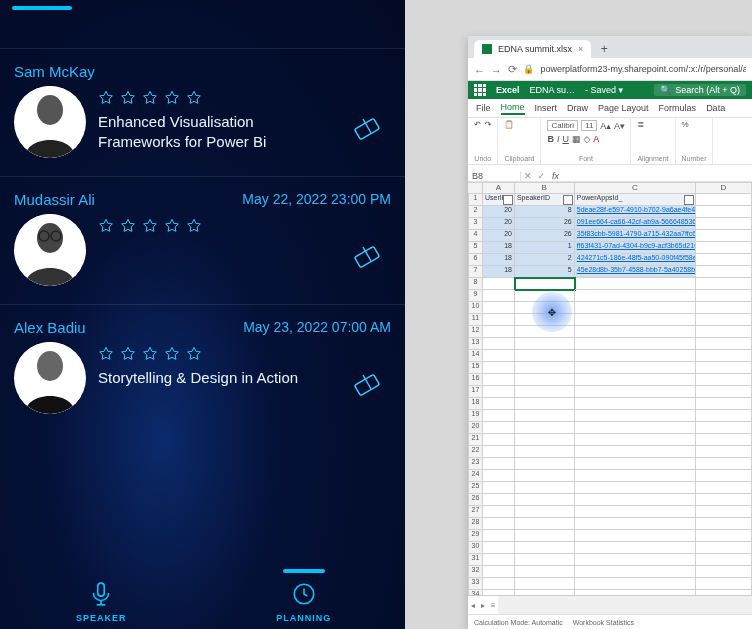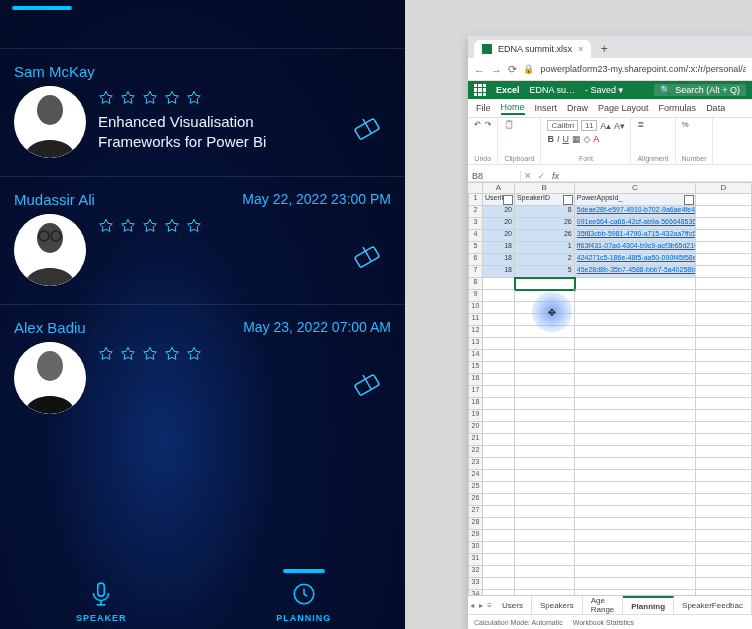--- a/index.html
+++ b/index.html
@@ -254,20 +254,21 @@
                   <svg viewBox="0 0 24 24">
                     <path d="M12 2l2.9 6 6.6.9-4.8 4.6 1.1 6.5L12 17l-5.8 3 1.1-6.5L2.5 8.9 9.1 8z" fill="none" stroke="#3ac8ff" stroke-width="1.5"></path>
                   </svg>
                 </span>
               <span class="star">
                   <svg viewBox="0 0 24 24">
                     <path d="M12 2l2.9 6 6.6.9-4.8 4.6 1.1 6.5L12 17l-5.8 3 1.1-6.5L2.5 8.9 9.1 8z" fill="none" stroke="#3ac8ff" stroke-width="1.5"></path>
                   </svg>
                 </span>
             </div>
+            <div class="title">Storytelling &amp; Design in Action</div>
           </div>
         </div>
         <div class="eraser">
           <svg viewBox="0 0 34 34">
               <rect x="5" y="14" width="22" height="12" rx="2" transform="rotate(-30 16 20)" fill="none" stroke="#3ac8ff" stroke-width="1.5"></rect>
               <line x1="12" y1="10" x2="20" y2="24" stroke="#3ac8ff" stroke-width="1.5"></line>
             </svg>
         </div>
       </div>
     </div>
@@ -641,27 +642,20 @@
               <div class="gc" style="width:60px"></div>
             </div>
           </div>
           <div class="cursor-circle">✥</div>
         </div>
 
       <div class="sheetbar">
         <div class="sctl">◂</div>
         <div class="sctl">▸</div>
         <div class="sctl">≡</div>
-        <div id="sheetTabs" style="display:flex">
-            <div class="stab">Users</div>
-            <div class="stab">Speakers</div>
-            <div class="stab">Age Range</div>
-            <div class="stab active">Planning</div>
-            <div class="stab">SpeakerFeedbac</div>
-          </div>
         <div class="spacer"></div>
       </div>
       <div class="status">
         <span>Calculation Mode: Automatic</span>
         <span>Workbook Statistics</span>
       </div>
     </div>
   </div>
 
 </div>

